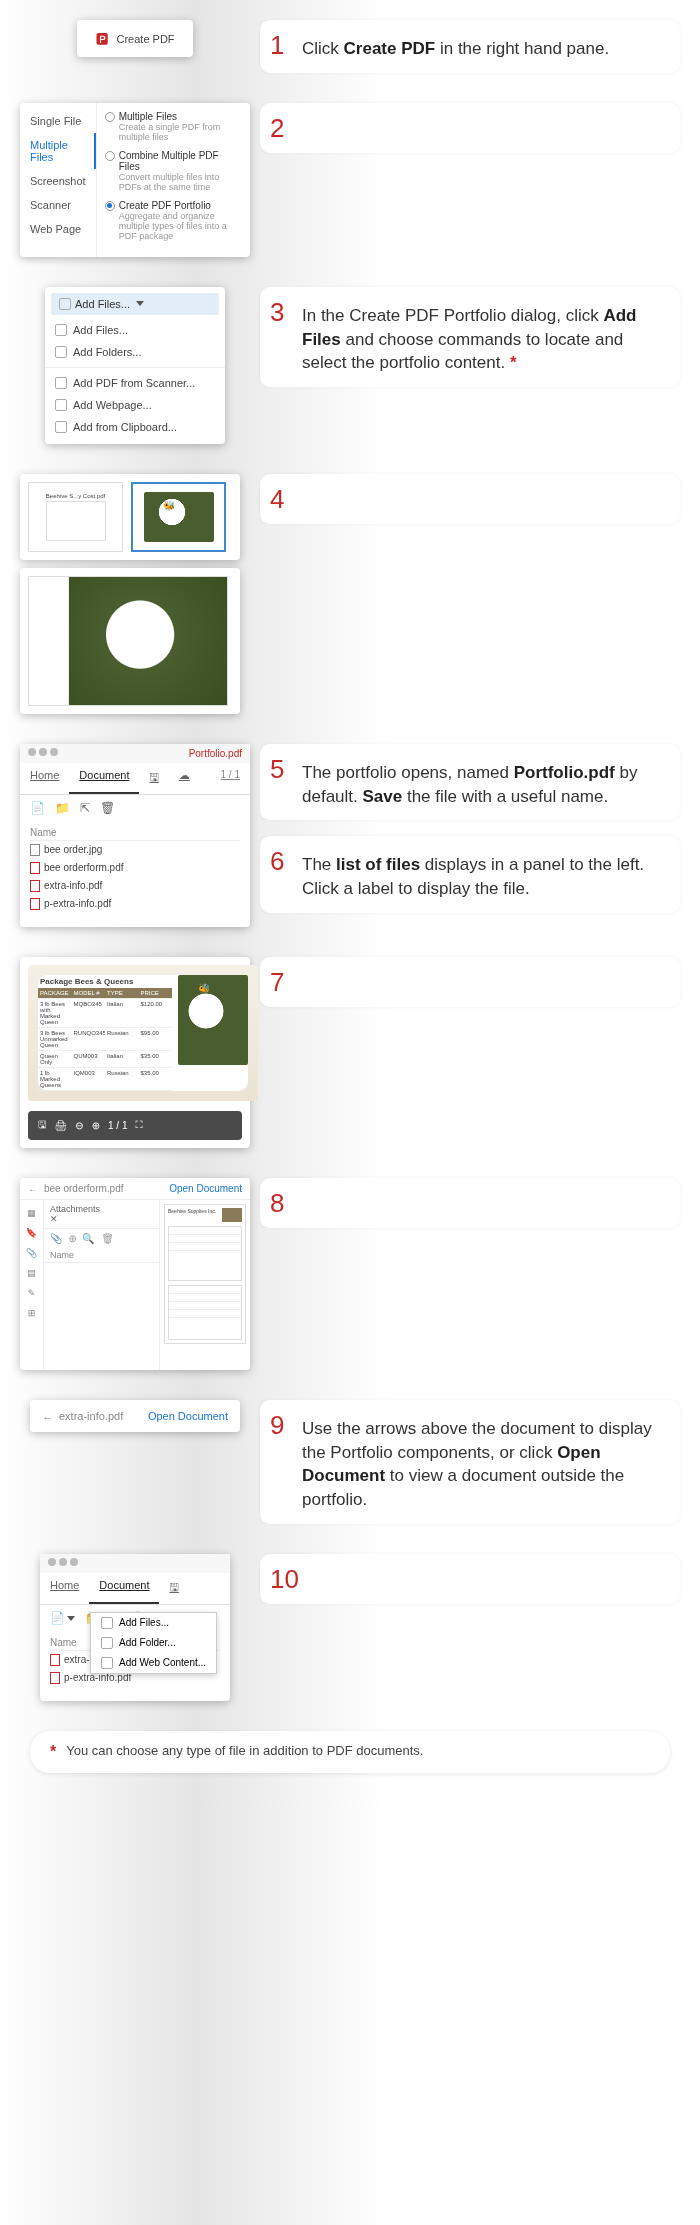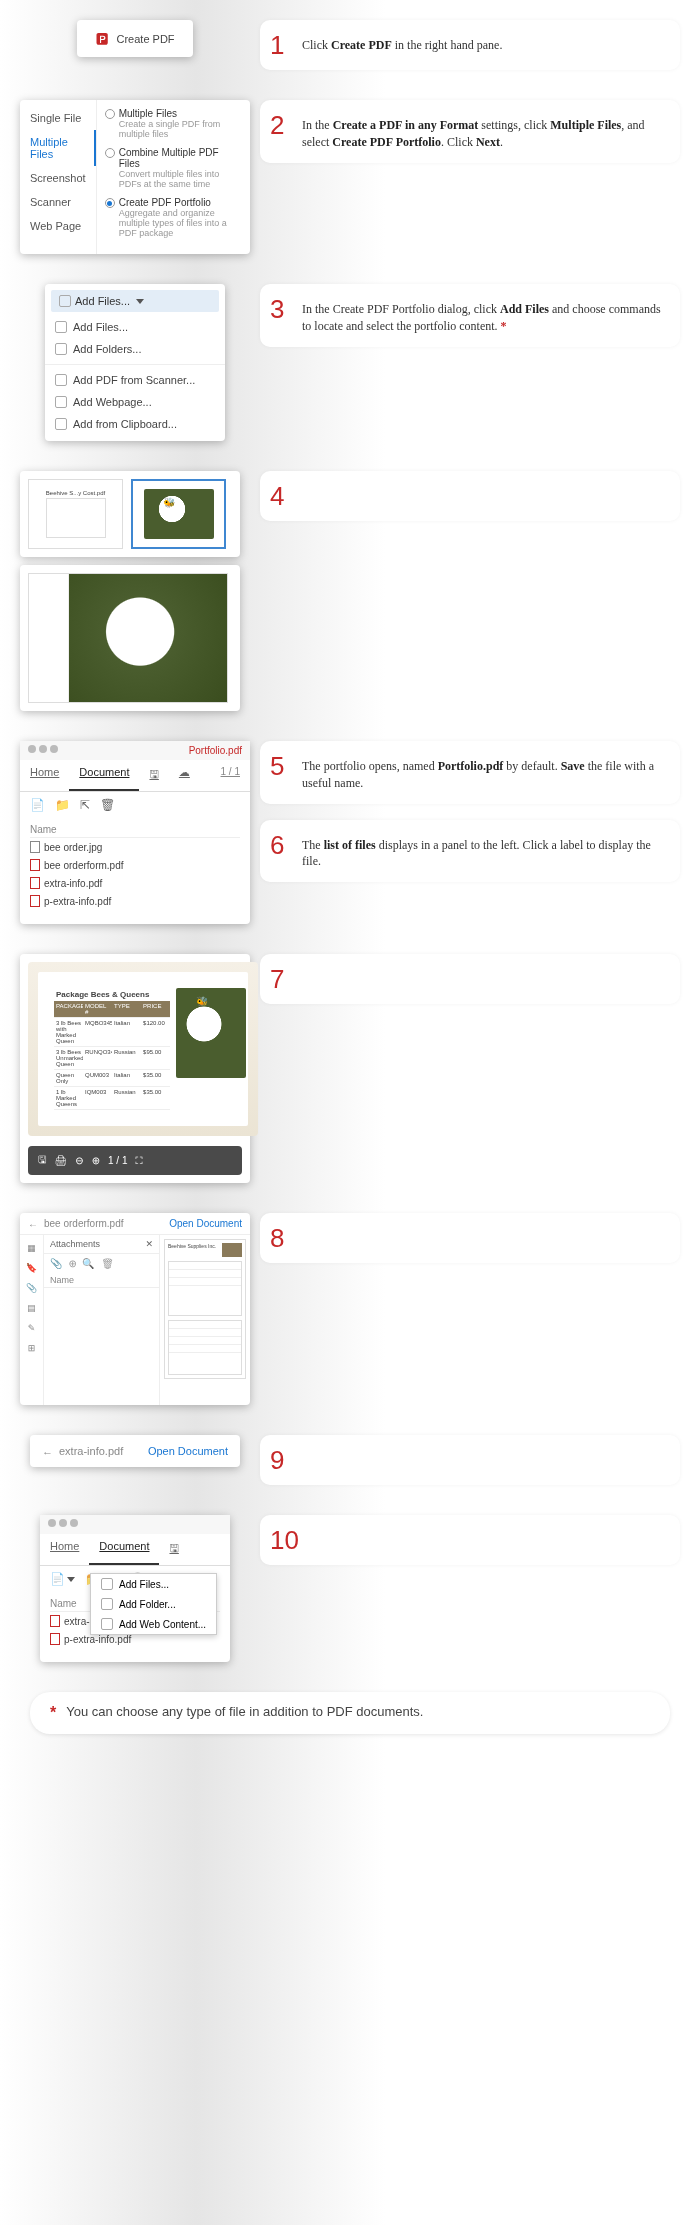--- a/index.html
+++ b/index.html
@@ -35,25 +35,24 @@
   }
   .step-num {
     color: #c62828;
     font-size: 26px;
     font-weight: 400;
     line-height: 1;
     margin-right: 8px;
     min-width: 24px;
   }
   .step-text {
-    font-size: 12px;
+    font-size: 17px;
     color: #333;
     line-height: 1.4;
     padding-top: 5px;
-    font-family: Liberation Serif, serif;
   }
   .step-text b { font-weight: 600; color: #222; }
   .panel {
     background: #fff;
     border-radius: 4px;
     box-shadow: 0 2px 8px rgba(0,0,0,0.25);
     font-size: 11px;
     color: #444;
   }
   
@@ -96,32 +95,32 @@
   .p5-tab { padding: 6px 10px; color: #666; text-decoration: underline; }
   .p5-tab.active { border-bottom: 2px solid #333; color: #222; }
   .p5-tools { display: flex; gap: 10px; padding: 6px 10px; font-size: 12px; color: #666; }
   .p5-list { padding: 4px 10px 14px; }
   .p5-col { font-size: 10px; color: #888; border-bottom: 1px solid #eee; padding: 2px 0; }
   .p5-file { font-size: 10px; color: #444; padding: 3px 0; display: flex; align-items: center; gap: 4px; }
   .fext { width: 10px; height: 12px; background: #fff; border: 1px solid #c62828; position: relative; }
   .fext.g { border-color: #888; }
   
   .p7 { width: 230px; padding: 10px; background: linear-gradient(#f5f0e6,#ebe4d4); border-radius: 4px; }
-  .p7-inner { background: #fff; border-radius: 2px; display: flex; padding: 16px; gap: 6px; }
+  .p7-inner { background: #fff; border-radius: 10px; display: flex; padding: 0; gap: 6px; }
   .p7-table { flex: 1; font-size: 6px; }
   .p7-tr { display: flex; border-bottom: 1px solid #eee; }
   .p7-td { flex: 1; padding: 2px; overflow: hidden; }
   .p7-th { background: #8a7a5a; color: #fff; }
   .p7-img { width: 70px; }
   .p7-ctrl { background: #4a4a4a; border-radius: 4px; margin-top: 10px; padding: 6px 10px; display: flex; gap: 8px; color: #fff; font-size: 10px; align-items: center; }
   
   .p8 { width: 230px; display: flex; font-size: 9px; }
   .p8-side { width: 24px; border-right: 1px solid #eee; display: flex; flex-direction: column; gap: 10px; padding: 8px 4px; color: #888; align-items: center; }
   .p8-mid { flex: 1; border-right: 1px solid #eee; }
-  .p8-mid-h { display: flex; justify-content: space-between; padding: 4px 6px; border-bottom: 1px solid #eee; color: #666; }
+  .p8-mid-h { display: flex; justify-content: space-between; padding: 4px 6px; border-bottom: 1px solid #eee; color: #666; flex-direction: column; }
   .p8-tools2 { display: flex; gap: 6px; padding: 4px 6px; color: #999; font-size: 10px; }
   .p8-right { width: 90px; padding: 4px; }
   .doc-preview { width: 100%; height: 140px; border: 1px solid #ddd; background: #fff; padding: 3px; display: flex; flex-direction: column; gap: 2px; }
   .dp-head { display: flex; justify-content: space-between; }
   .dp-logo { width: 20px; height: 14px; background: #8a7a5a; }
   .dp-table { flex: 1; border: 1px solid #ddd; margin-top: 2px; }
   .dp-row { height: 8px; border-bottom: 1px solid #eee; }
   .p8-crumb { padding: 5px 8px; font-size: 10px; color: #888; border-bottom: 1px solid #eee; display:flex; align-items:center; gap:6px; }
   
   .p9 { width: 210px; padding: 10px 12px; display: flex; justify-content: space-between; align-items: center; font-size: 11px; }
@@ -191,21 +190,20 @@
             <div>
               <div class="p2-opt-title">Create PDF Portfolio</div>
               <div>Aggregate and organize multiple types of files into a PDF package</div>
             </div>
           </div>
       </div>
     </div>
   </div>
   <div class="right-col">
     <div class="step-num">2</div>
-    <div class="step-text">In the <b>Create a PDF in any Format</b> settings, click <b>Multiple Files</b>, and select <b>Create PDF Portfolio</b>. Click <b>Next</b>.</div>
   </div>
 </div>
 
 <div class="step-row">
   <div class="left-col">
     <div class="panel p3">
       <div class="p3-head">
           <span class="mini-icon"></span>
           <span>Add Files...</span>
           <span class="tri"></span>
@@ -447,20 +445,21 @@
     <div class="panel p9">
       <div class="p9-l">
           <span>←</span>
           <span>extra-info.pdf</span>
         </div>
       <div class="p9-r">Open Document</div>
     </div>
   </div>
   <div class="right-col">
     <div class="step-num">9</div>
+    <div class="step-text">Use the arrows above the document to display the Portfolio components, or click <b>Open Document</b> to view a document outside the portfolio.</div>
   </div>
 </div>
 
 <div class="step-row">
   <div class="left-col" style="position:relative;">
     <div class="panel p10">
       <div class="p5-titlebar" style="text-align:left;"><div class="p5-traf">
             <span class="traf"></span>
             <span class="traf"></span>
             <span class="traf"></span>

